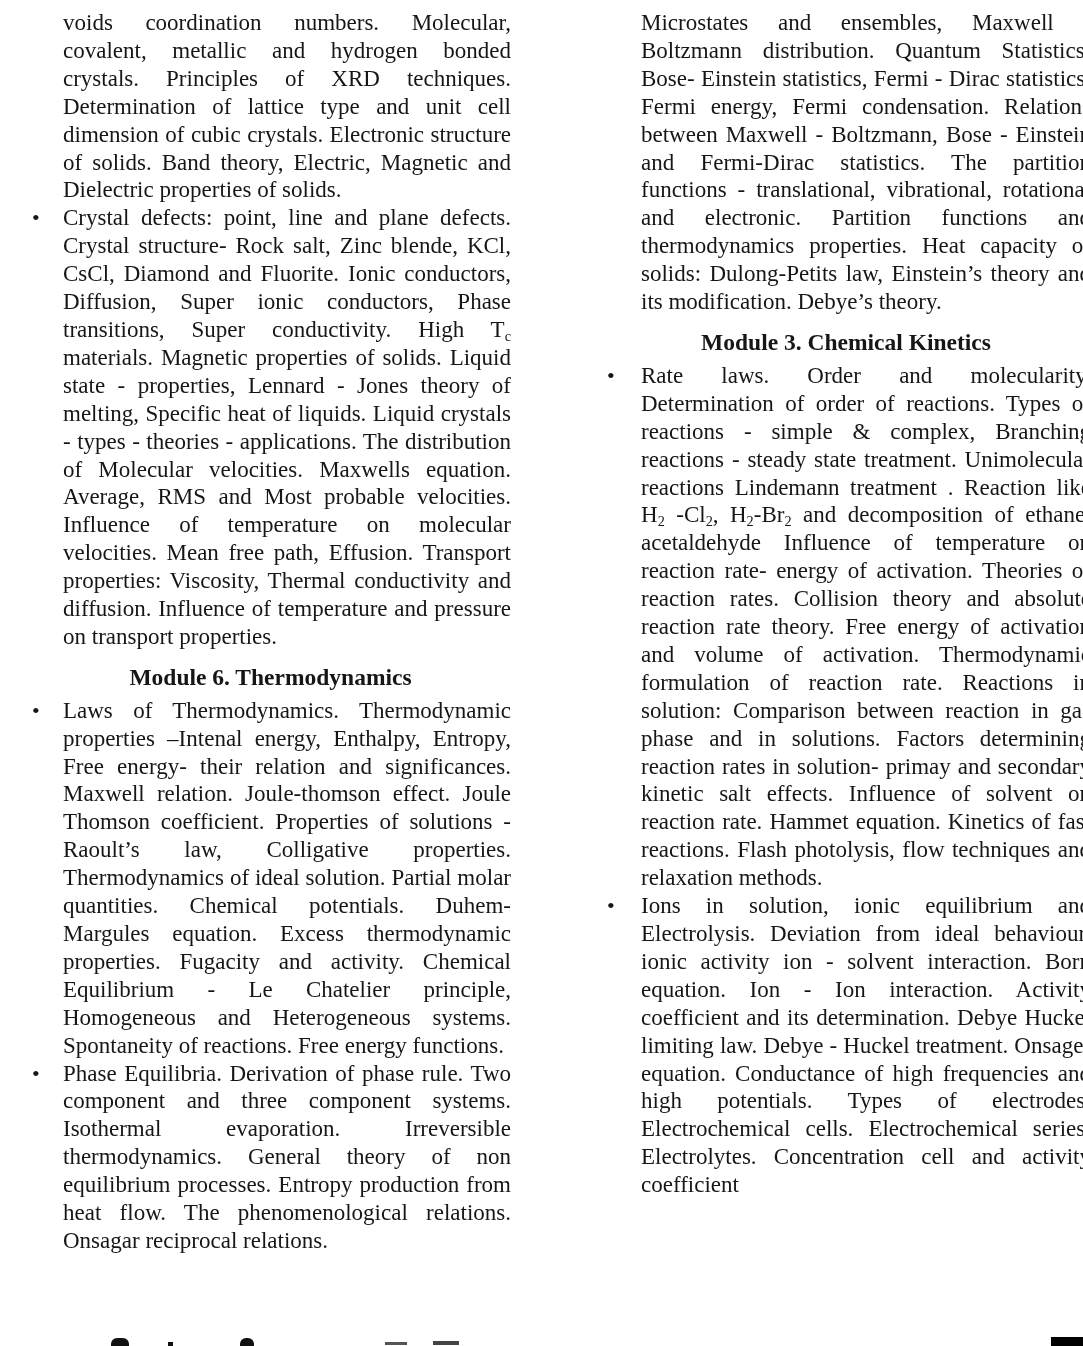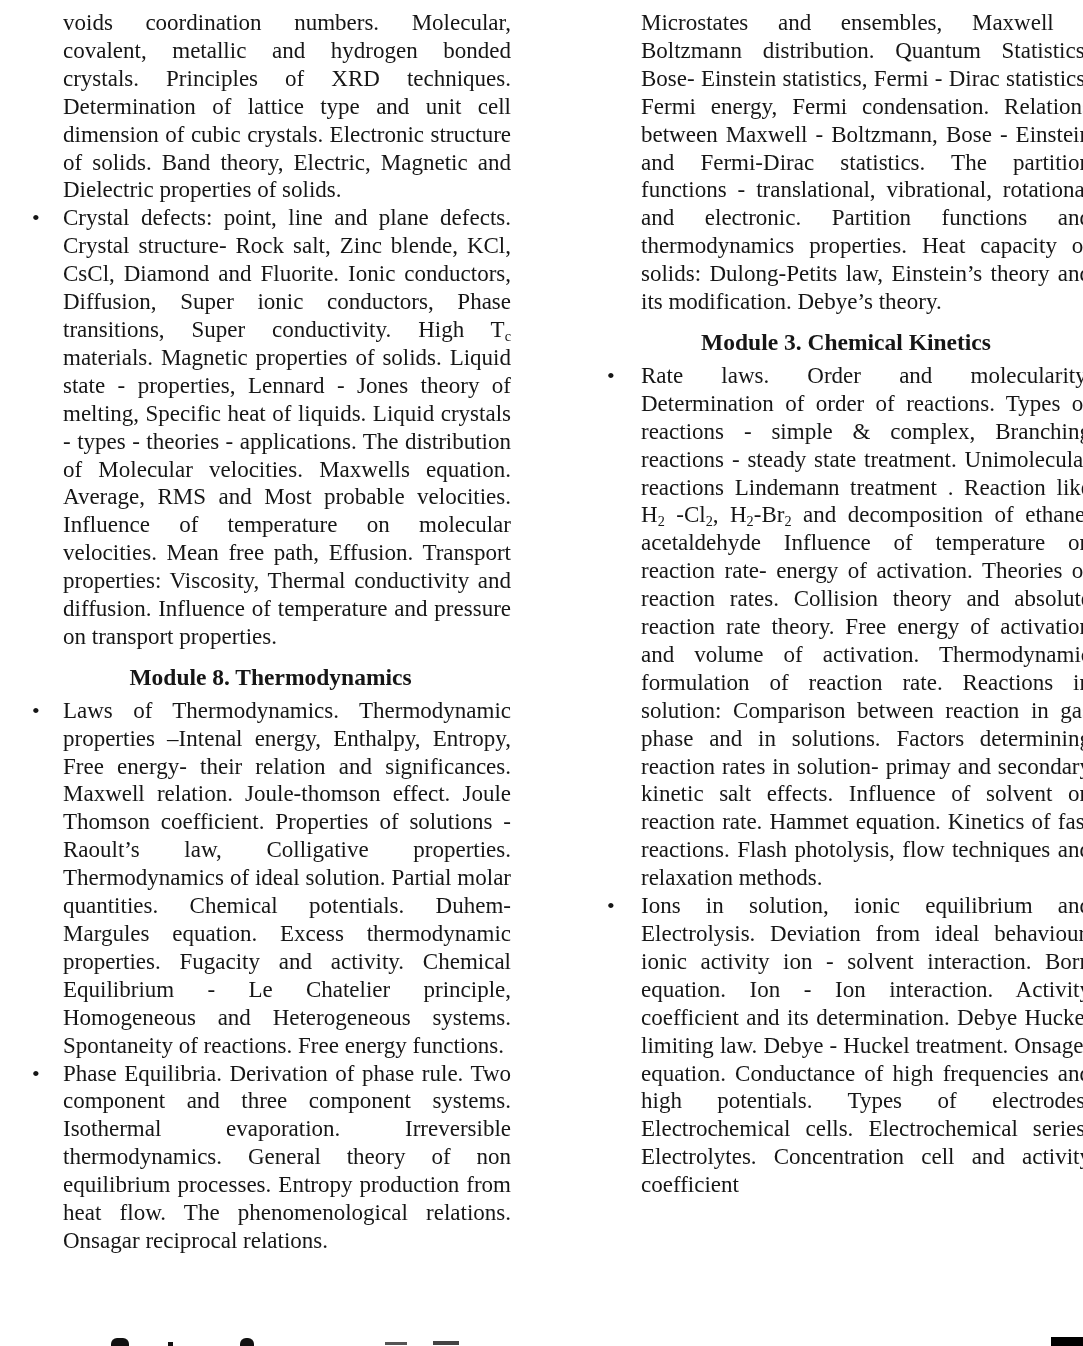--- a/index.html
+++ b/index.html
@@ -85,21 +85,21 @@
 
     <div class="block paragraph">
       <span>voids coordination numbers. Molecular, covalent, metallic and hydrogen bonded crystals. Principles of XRD techniques. Determination of lattice type and unit cell dimension of cubic crystals. Electronic structure of solids. Band theory, Electric, Magnetic and Dielectric properties of solids.</span>
     </div>
 
     <div class="block bullet">
       <span class="bullet-marker">•</span>
       <span>Crystal defects: point, line and plane defects. Crystal structure- Rock salt, Zinc blende, KCl, CsCl, Diamond and Fluorite. Ionic conductors, Diffusion, Super ionic conductors, Phase transitions, Super conductivity. High T<sub>c</sub> materials. Magnetic properties of solids. Liquid state - properties, Lennard - Jones theory of melting, Specific heat of liquids. Liquid crystals - types - theories - applications. The distribution of Molecular velocities. Maxwells equation. Average, RMS and Most probable velocities. Influence of temperature on molecular velocities. Mean free path, Effusion. Transport properties: Viscosity, Thermal conductivity and diffusion. Influence of temperature and pressure on transport properties.</span>
     </div>
 
-    <div class="block heading">Module 8. Thermodynamics</div>
+    <div class="block heading">Module 6. Thermodynamics</div>
 
     <div class="block bullet">
       <span class="bullet-marker">•</span>
       <span>Laws of Thermodynamics. Thermodynamic properties –Intenal energy, Enthalpy, Entropy, Free energy- their relation and significances. Maxwell relation. Joule-thomson effect. Joule Thomson coefficient. Properties of solutions - Raoult’s law, Colligative properties. Thermodynamics of ideal solution. Partial molar quantities. Chemical potentials. Duhem-Margules equation. Excess thermodynamic properties. Fugacity and activity. Chemical Equilibrium - Le Chatelier principle, Homogeneous and Heterogeneous systems. Spontaneity of reactions. Free energy functions.</span>
     </div>
 
     <div class="block bullet">
       <span class="bullet-marker">•</span>
       <span>Phase Equilibria. Derivation of phase rule. Two component and three component systems. Isothermal evaporation. Irreversible thermodynamics. General theory of non equilibrium processes. Entropy production from heat flow. The phenomenological relations. Onsagar reciprocal relations.</span>
     </div>

